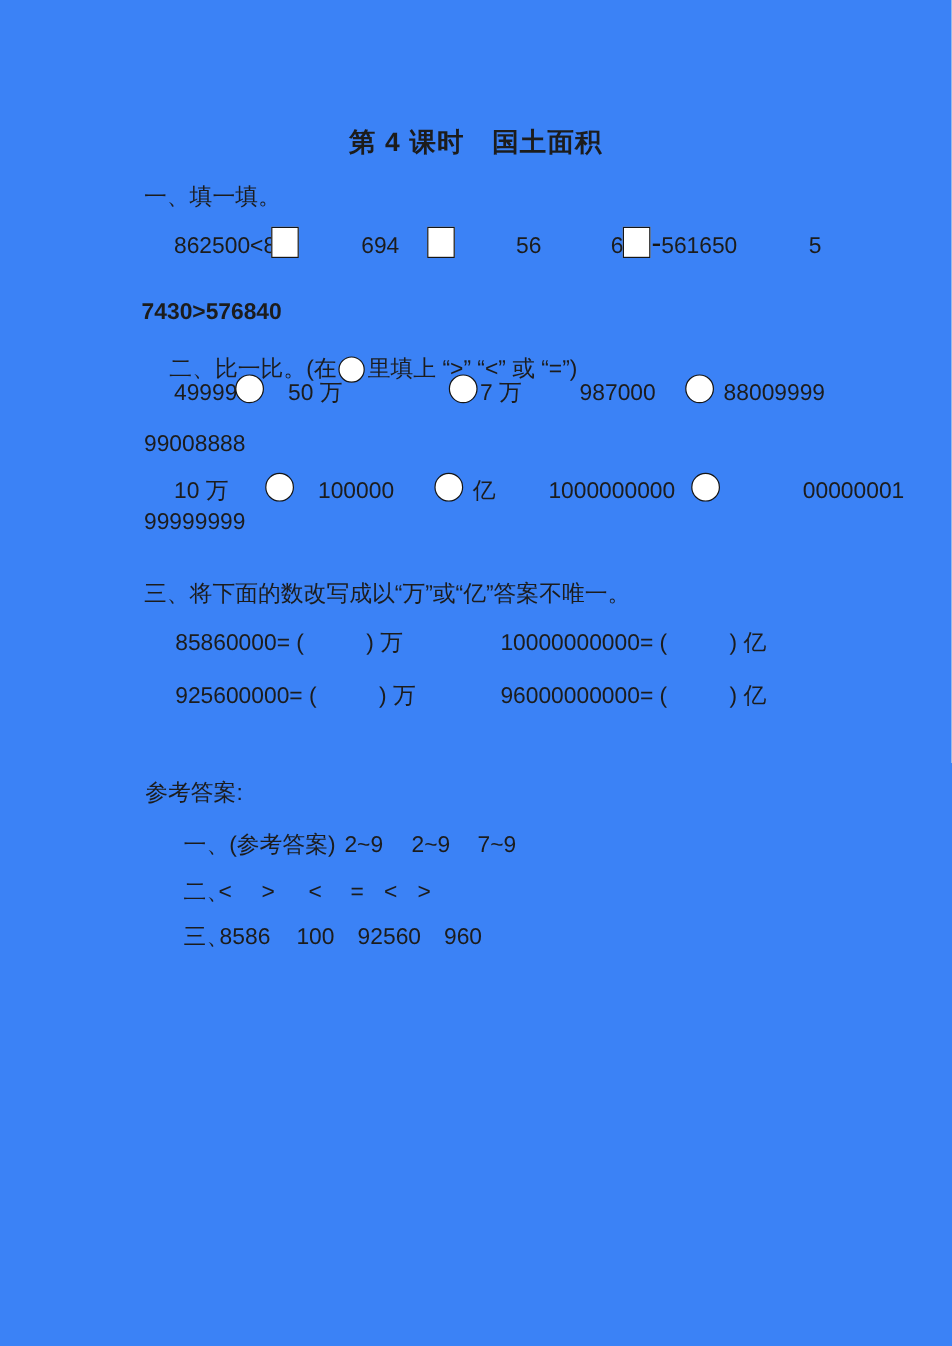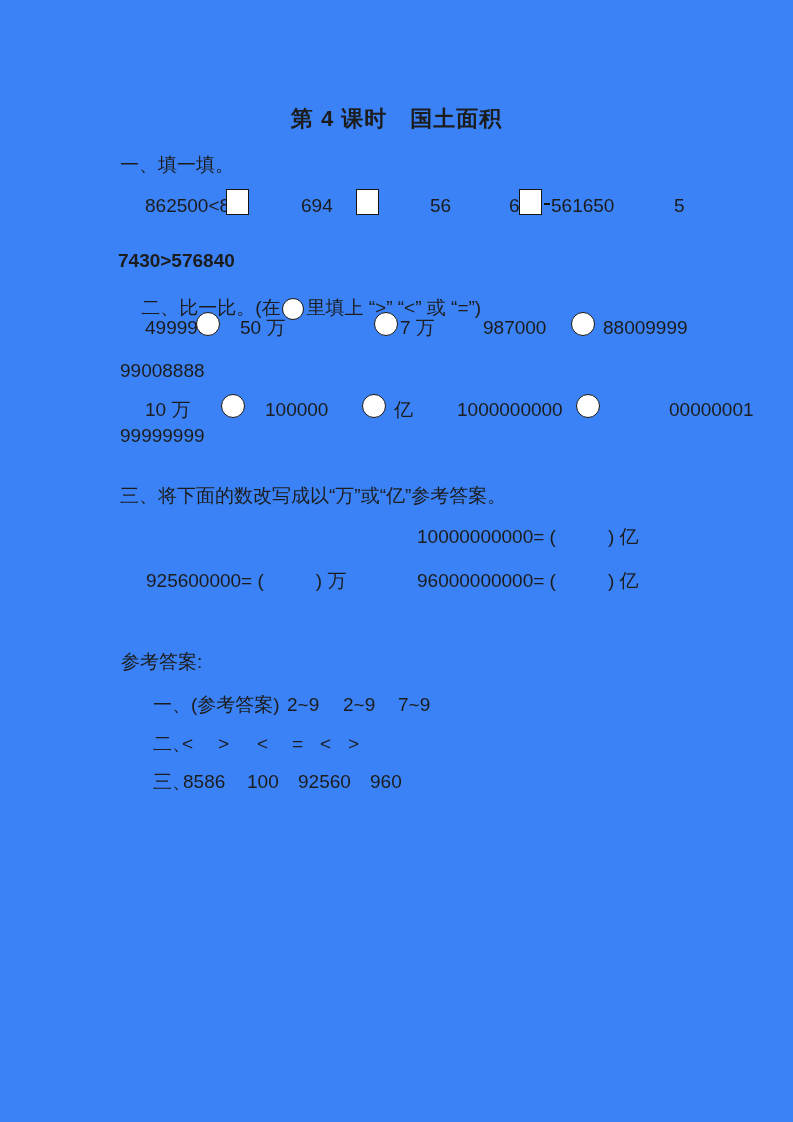--- a/index.html
+++ b/index.html
@@ -80,23 +80,24 @@
     <span class="tok" style="left:265px;">100000</span>
     <span class="circ" style="left:362px;top:-4px;"></span>
     <span class="tok" style="left:394px;">亿</span>
     <span class="tok" style="left:457px;">1000000000</span>
     <span class="circ" style="left:576px;top:-4px;"></span>
     <span class="tok" style="left:622px;margin-left:47px;">00000001</span>
   </div>
 
   <div class="line" style="left:120px;top:424px;">99999999</div>
 
-  <div class="line" style="left:120px;top:484px;">三、将下面的数改写成以“万”或“亿”参考答案。</div>
+  <div class="line" style="left:120px;top:484px;">三、将下面的数改写成以“万”或“亿”答案不唯一。</div>
 
   <div class="row" style="top:525px;">
+    <span class="tok" style="left:146px;"><span>85860000</span><span>= (</span><span class="gap"></span><span>) </span><span>万</span></span>
     <span class="tok" style="left:417px;"><span>10000000000</span><span>= (</span><span class="gap"></span><span>) </span><span>亿</span></span>
   </div>
   <div class="row" style="top:569px;">
     <span class="tok" style="left:146px;"><span>925600000</span><span>= (</span><span class="gap"></span><span>) </span><span>万</span></span>
     <span class="tok" style="left:417px;"><span>96000000000</span><span>= (</span><span class="gap"></span><span>) </span><span>亿</span></span>
   </div>
 
   <div class="line" style="left:121px;top:650px;">参考答案:</div>
 
   <div class="row" style="top:693px;">

